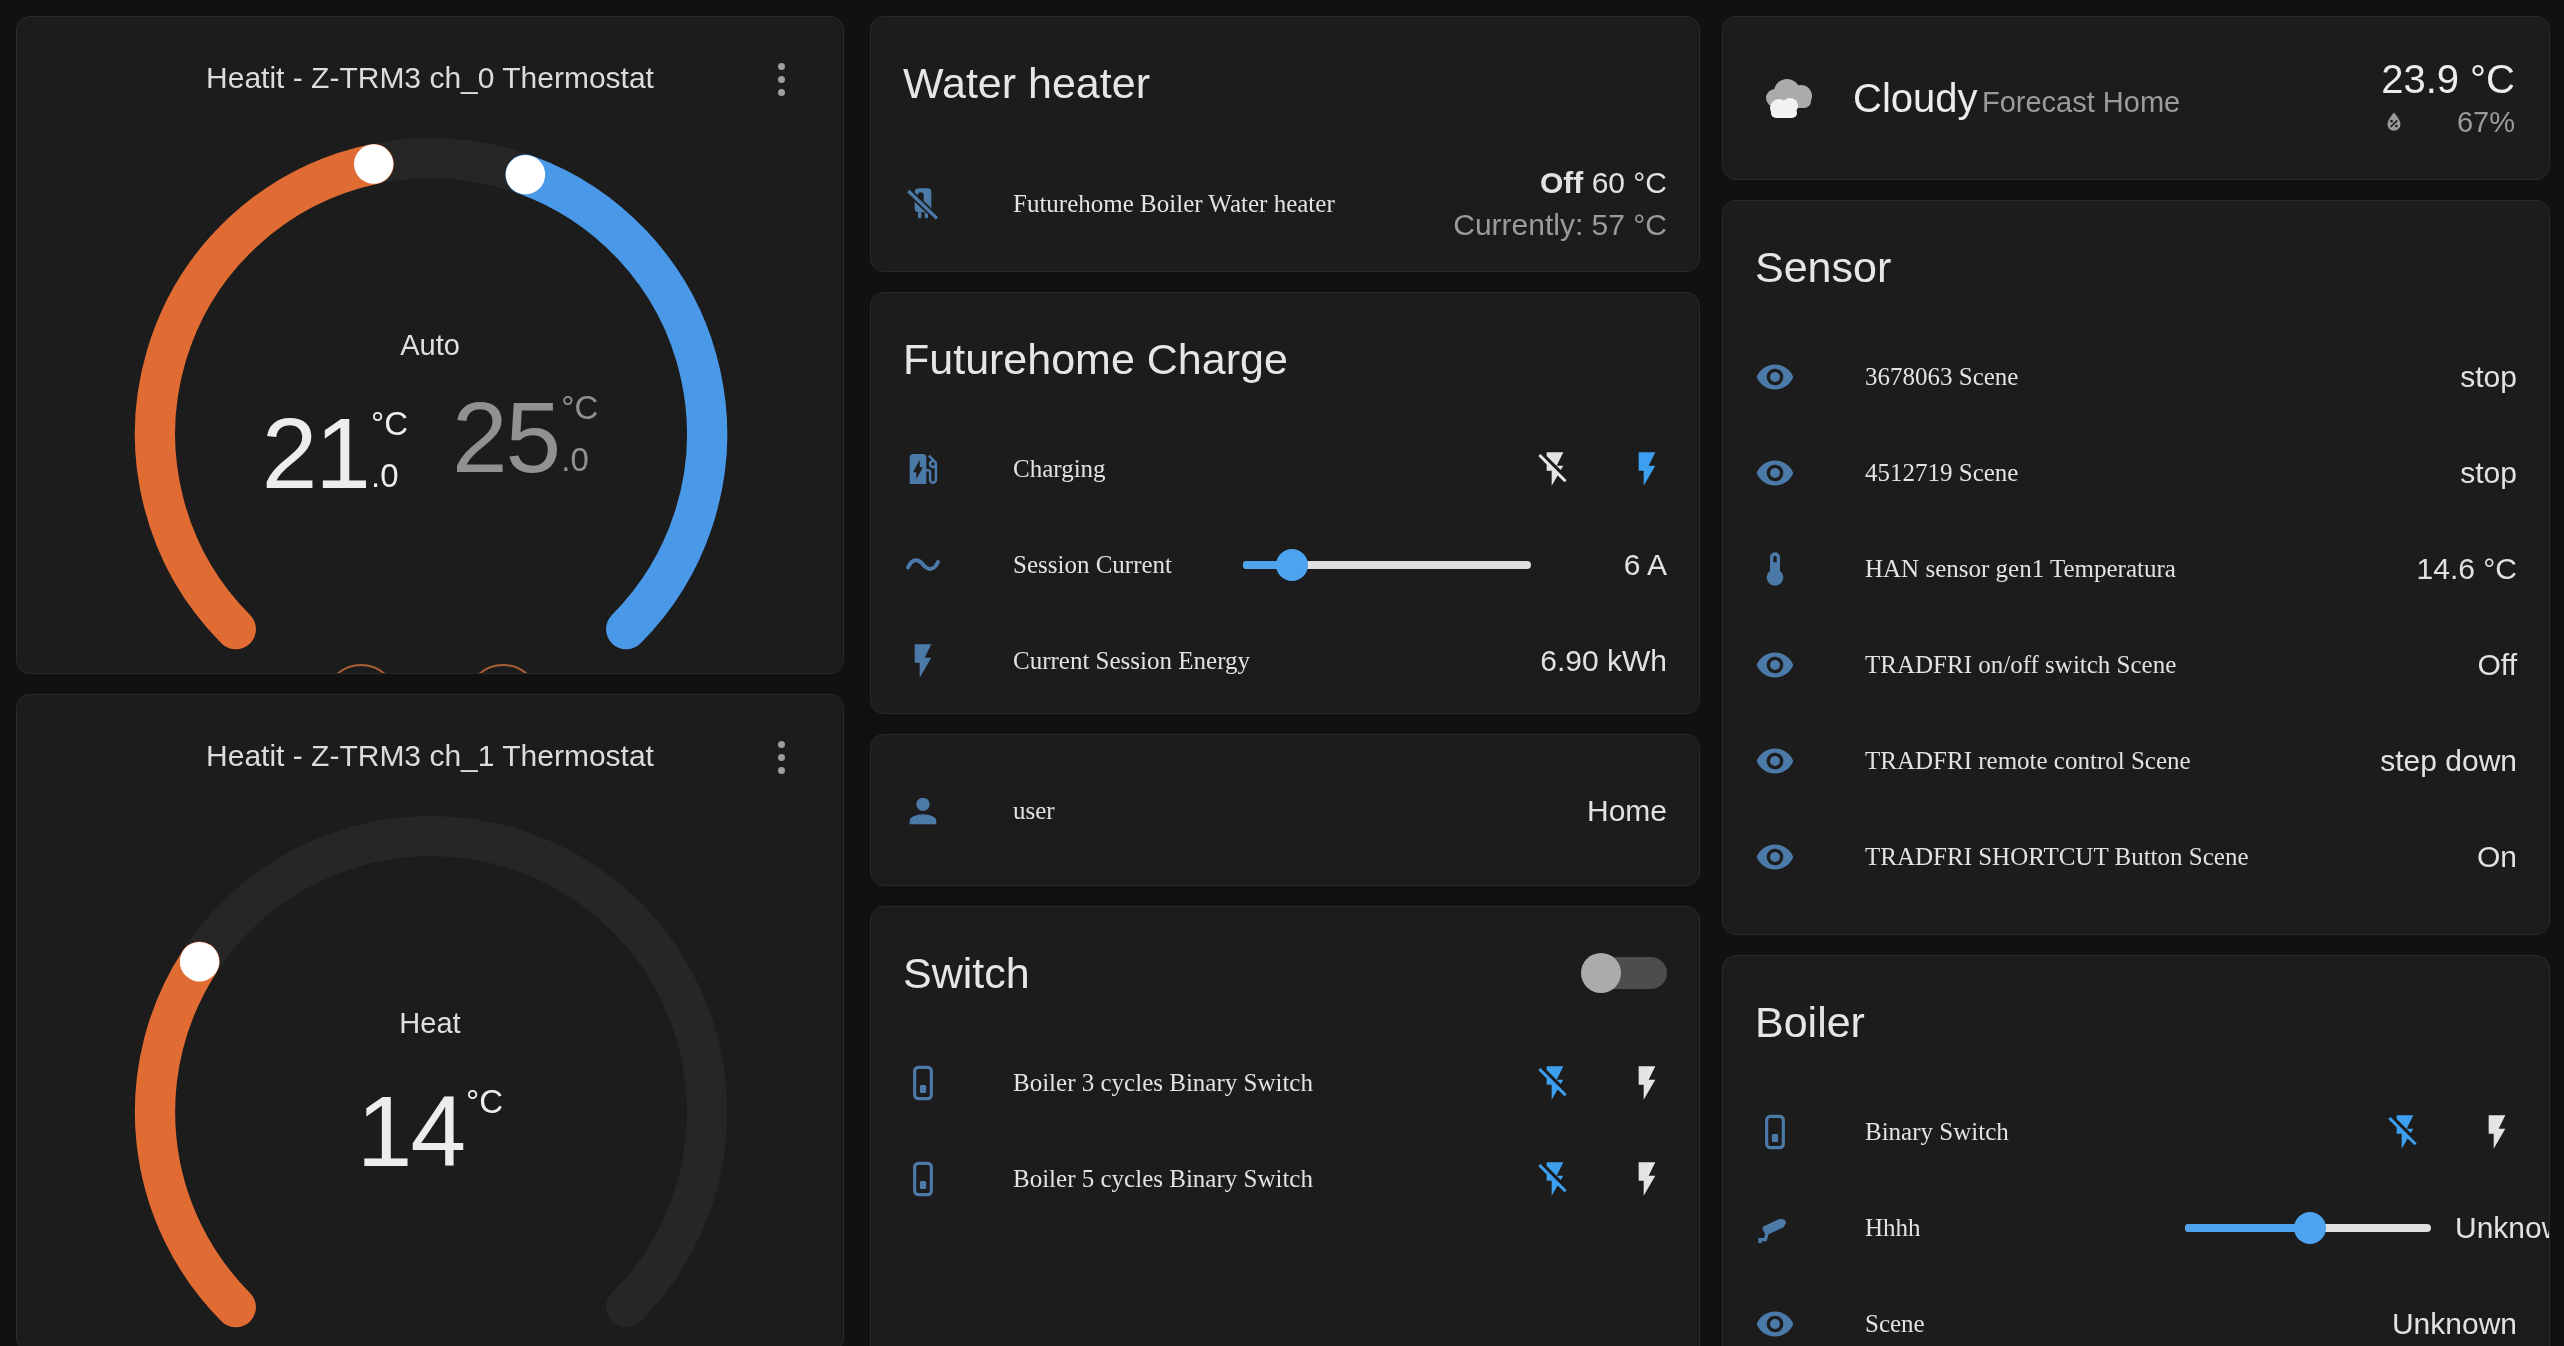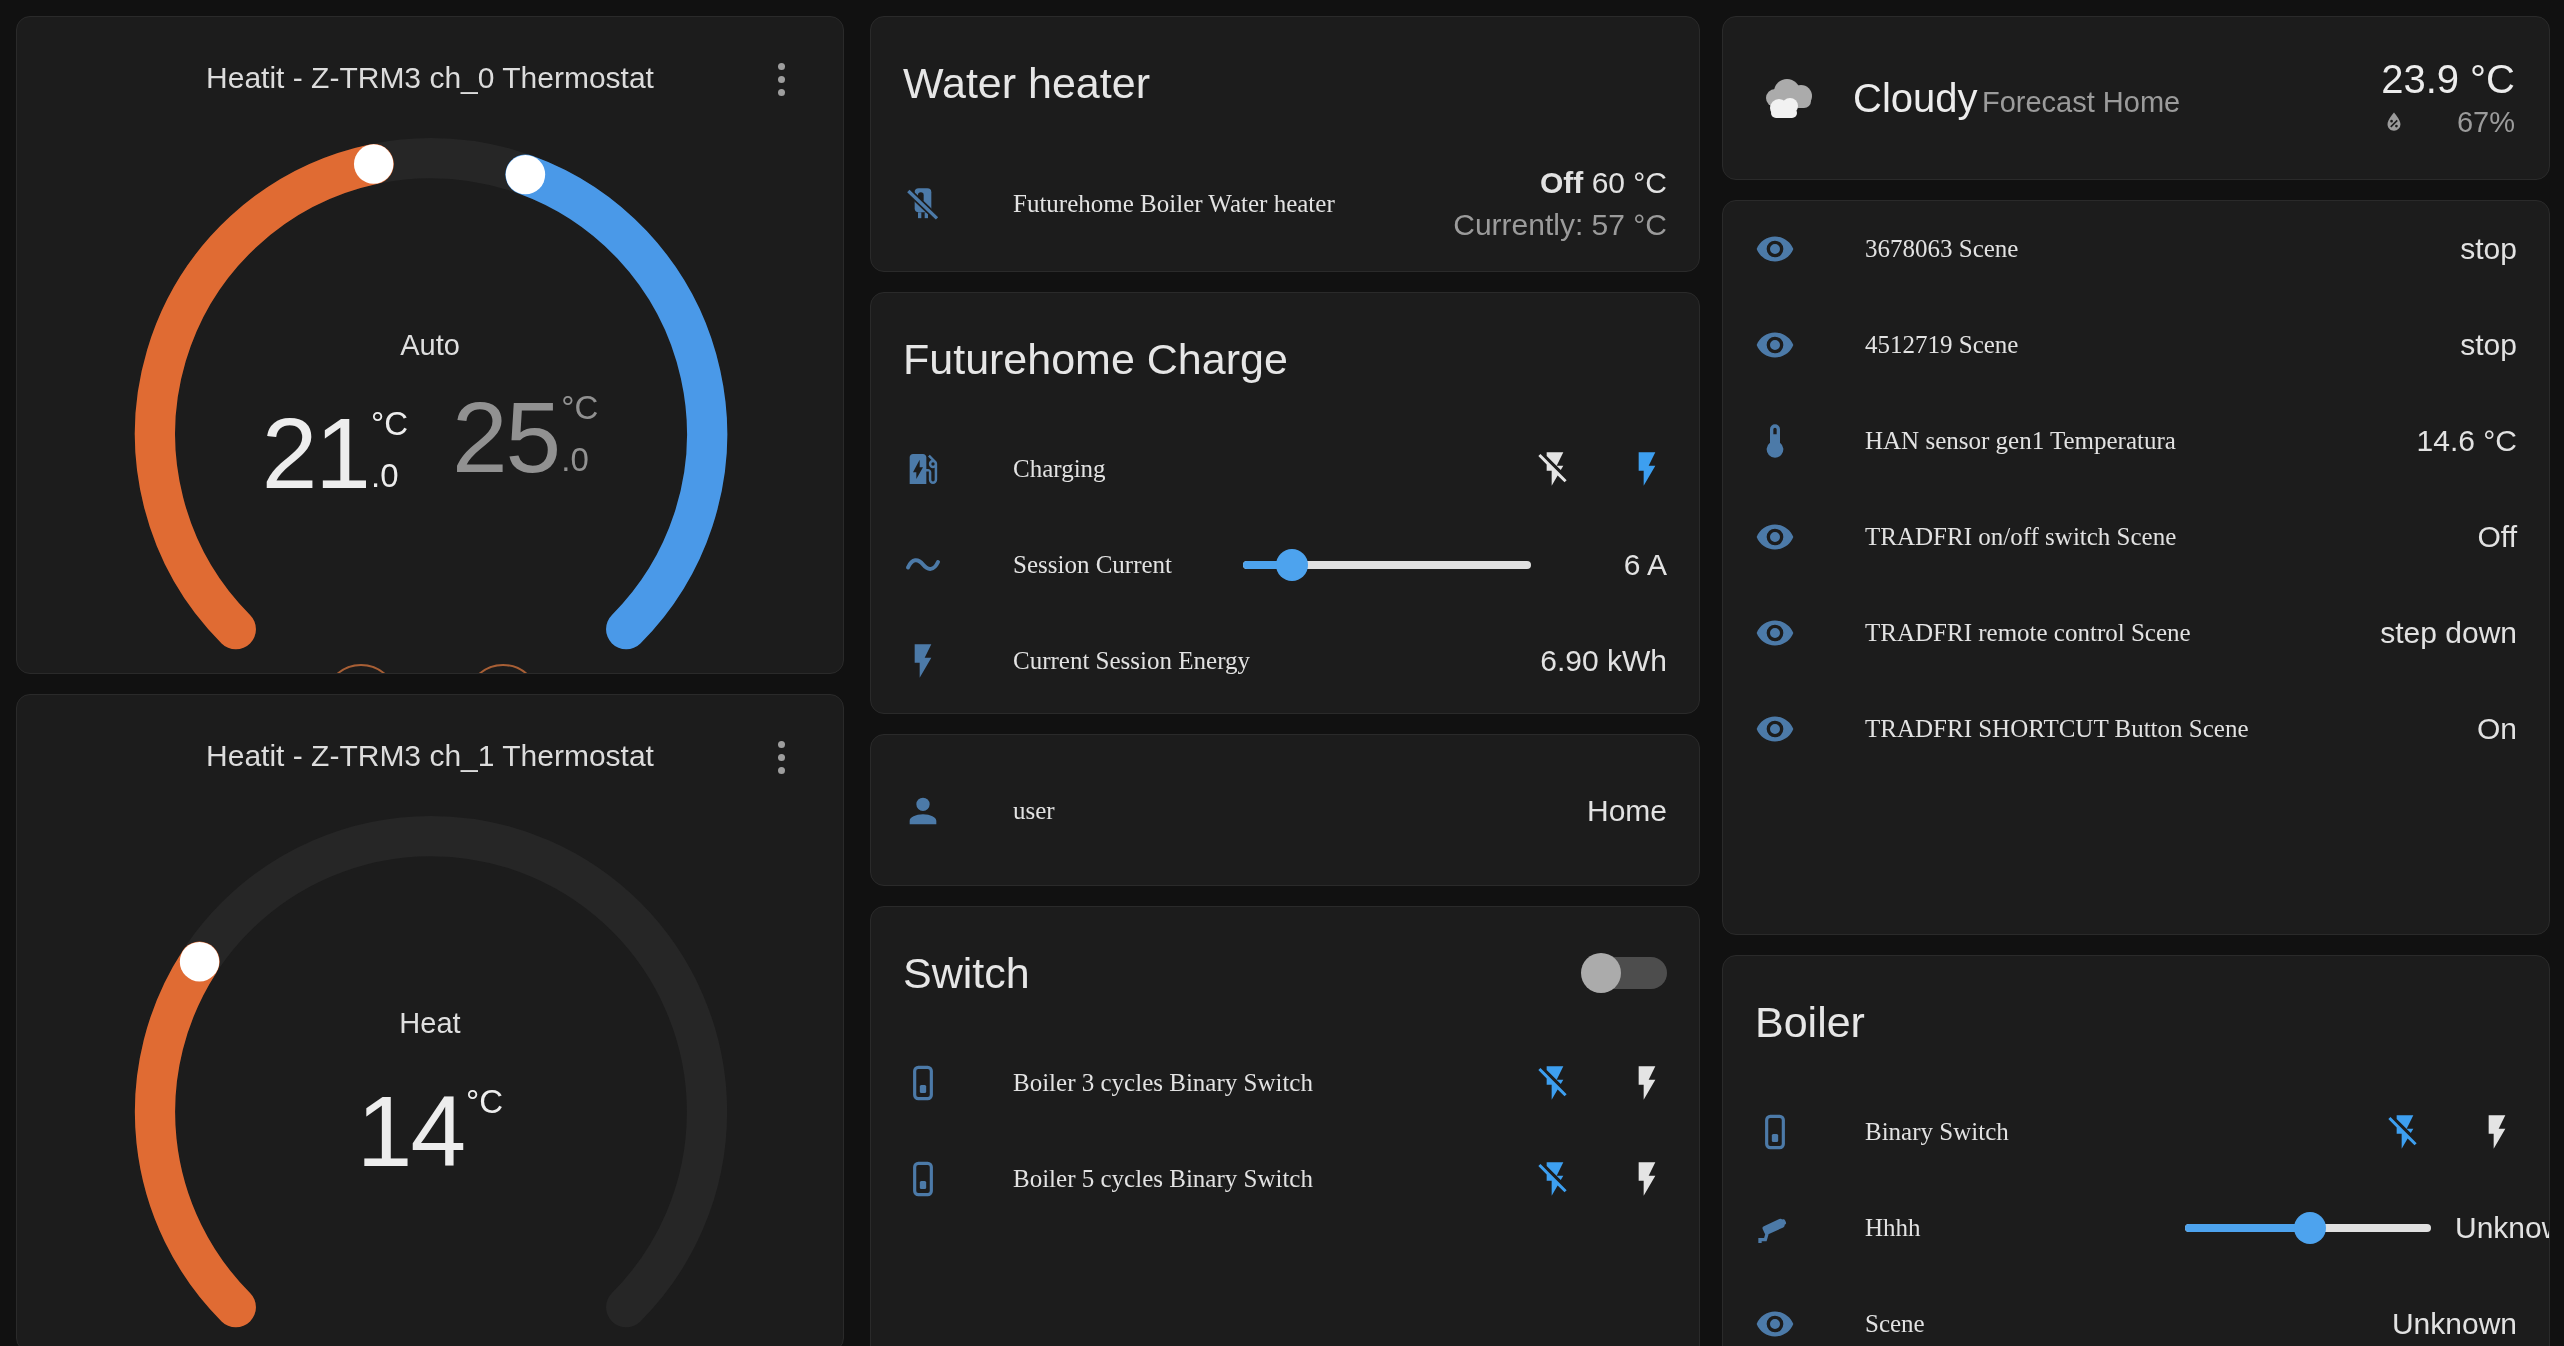--- a/index.html
+++ b/index.html
@@ -398,20 +398,21 @@
         <span class="hum">
           <svg viewBox="0 0 24 24">
               <path class="gray-ic" d="M12,3.25C12,3.25 6,10 6,14C6,17.32 8.69,20 12,20A6,6 0 0,0 18,14C18,10 12,3.25 12,3.25M14.47,9.97L15.53,11.03L9.53,17.03L8.47,15.97M9.75,10A1.25,1.25 0 0,1 11,11.25A1.25,1.25 0 0,1 9.75,12.5A1.25,1.25 0 0,1 8.5,11.25A1.25,1.25 0 0,1 9.75,10M14.25,14.5A1.25,1.25 0 0,1 15.5,15.75A1.25,1.25 0 0,1 14.25,17A1.25,1.25 0 0,1 13,15.75A1.25,1.25 0 0,1 14.25,14.5Z"></path>
             </svg>
           <span>67%</span>
         </span>
       </span>
     </section>
 
     <section class="card ecard h-sensor">
+      <div class="card-title">Sensor</div>
 
       <div class="row">
         <span class="eicon">
             <svg viewBox="0 0 24 24">
               <path class="steel" d="M12,9A3,3 0 0,0 9,12A3,3 0 0,0 12,15A3,3 0 0,0 15,12A3,3 0 0,0 12,9M12,17A5,5 0 0,1 7,12A5,5 0 0,1 12,7A5,5 0 0,1 17,12A5,5 0 0,1 12,17M12,4.5C7,4.5 2.73,7.61 1,12C2.73,16.39 7,19.5 12,19.5C17,19.5 21.27,16.39 23,12C21.27,7.61 17,4.5 12,4.5Z"></path>
             </svg>
           </span>
         <span class="row-name">3678063 Scene</span>
         <span class="row-value">stop</span>
       </div>

